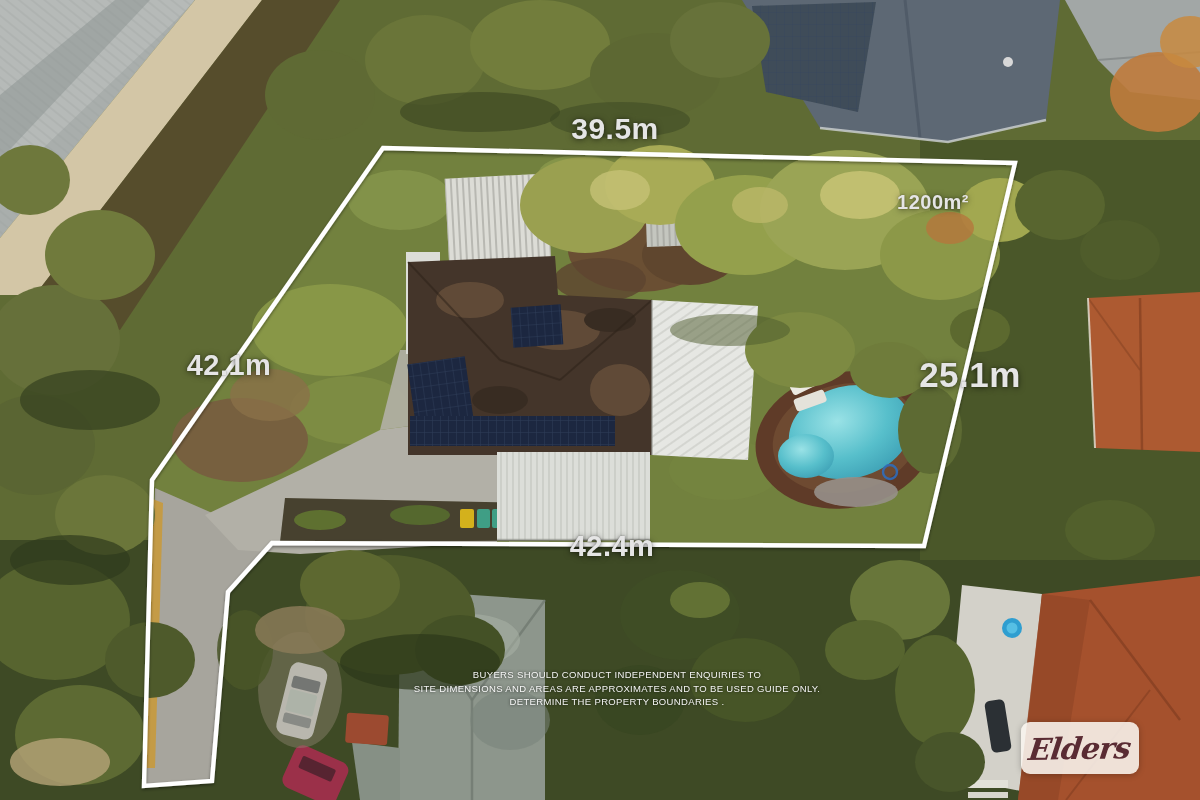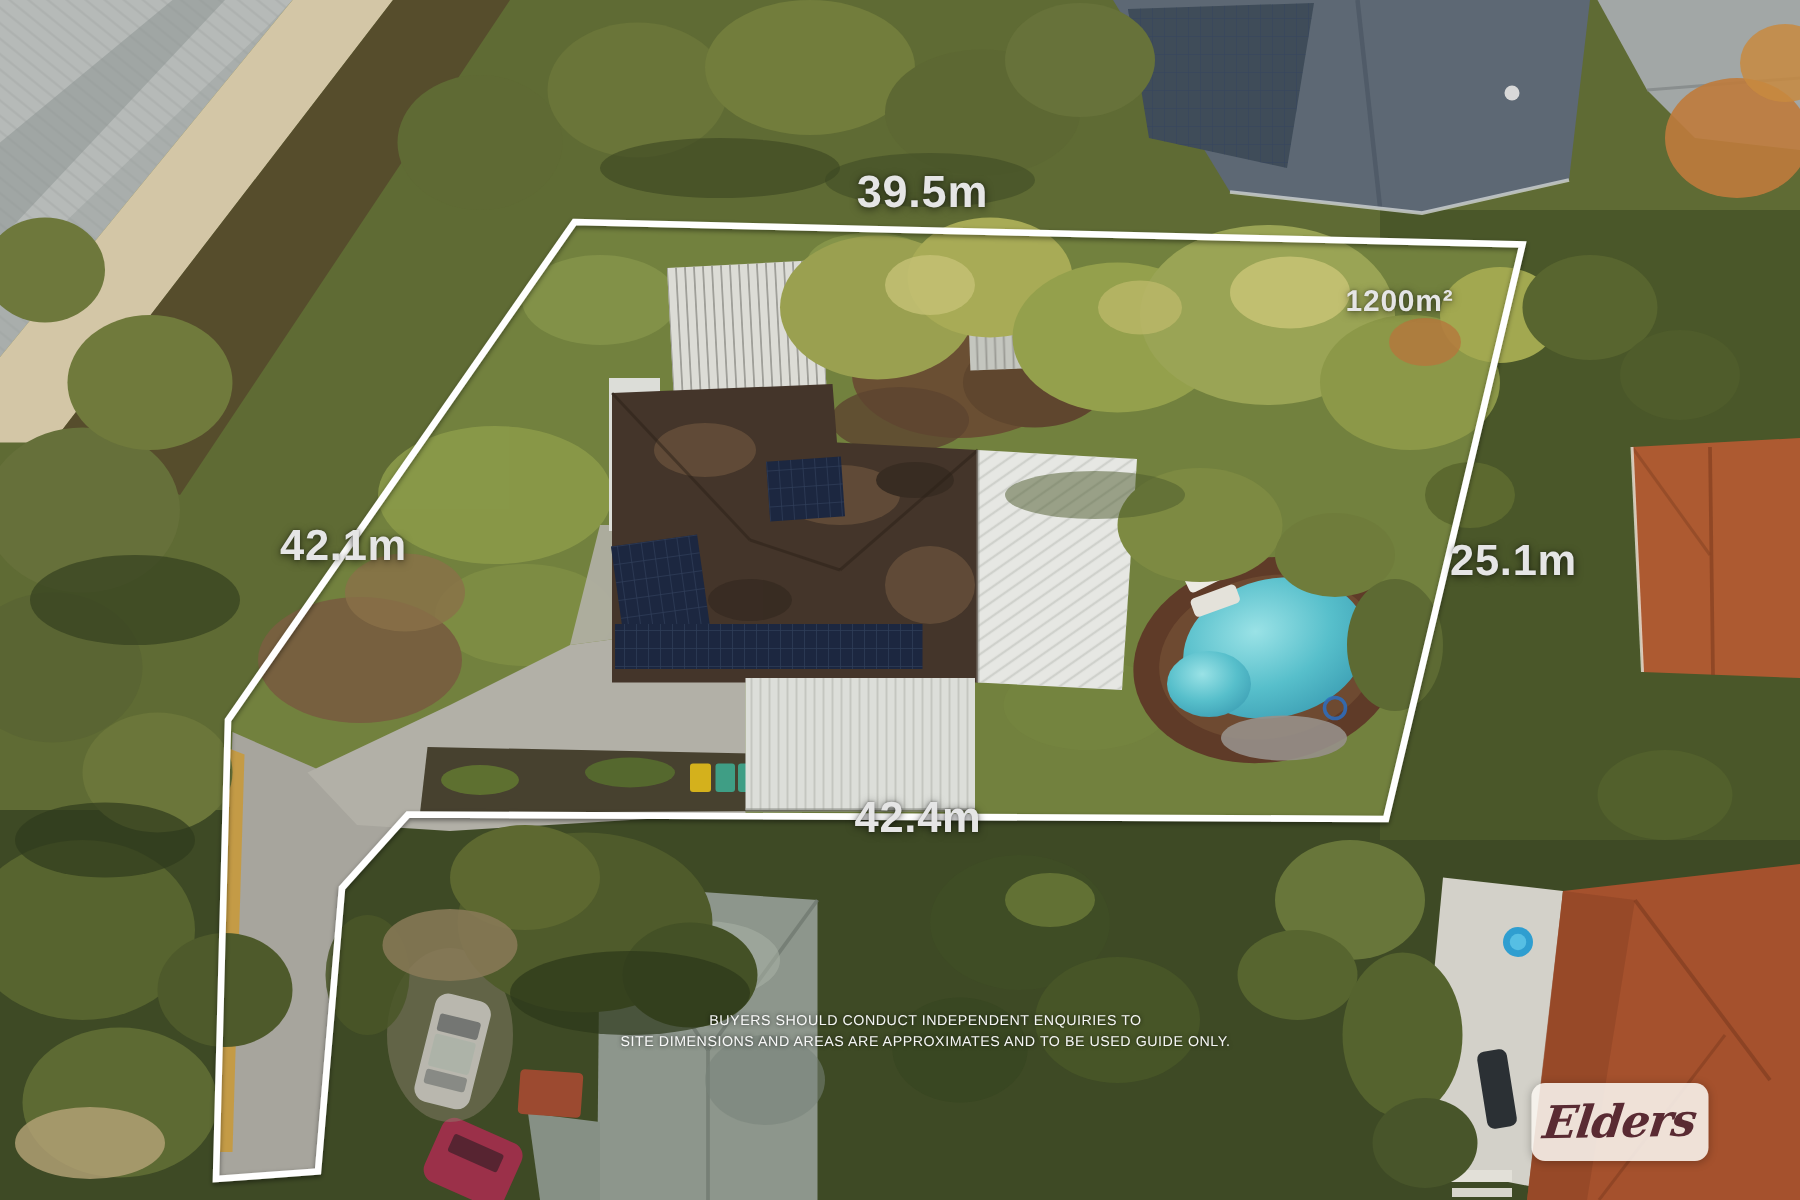--- a/index.html
+++ b/index.html
@@ -5,21 +5,21 @@
   html,body{margin:0;padding:0;background:#222;}
   .stage{position:relative;width:1200px;height:800px;overflow:hidden;background:#5f6b34;
          font-family:"Liberation Sans",sans-serif;}
   .photo{position:absolute;left:0;top:0;}
   .dim{position:absolute;transform:translate(-50%,-50%);color:#e5e5e5;font-weight:700;
        letter-spacing:.5px;white-space:nowrap;
        text-shadow:0 1px 6px rgba(0,0,0,.55),0 0 2px rgba(0,0,0,.35);}
   .dim-top{left:615px;top:129px;font-size:30px;}
   .dim-area{left:933px;top:202px;font-size:20px;}
   .dim-left{left:229px;top:319px;font-size:29px;margin-top:46px;}
-  .dim-right{left:1009px;top:375px;font-size:29px;}
+  .dim-right{left:970px;top:375px;font-size:35px;}
   .dim-bottom{left:612px;top:546px;font-size:29px;}
   .disclaimer{position:absolute;left:617px;top:688px;transform:translate(-50%,-50%);
        width:520px;text-align:center;color:rgba(255,255,255,.95);font-size:9.5px;
        line-height:13.5px;letter-spacing:.35px;text-shadow:0 0 3px rgba(0,0,0,.7);}
   .logo{position:absolute;left:1021px;top:722px;width:118px;height:52px;
        background:rgba(249,245,239,.88);border-radius:9px;display:flex;
        align-items:center;justify-content:center;box-shadow:0 1px 6px rgba(0,0,0,.25);}
   .logo span{font-family:"DejaVu Serif",serif;font-style:italic;font-weight:bold;
        font-size:30px;color:#5a2b33;transform:skewX(-8deg) rotate(-1deg);letter-spacing:-1px;}
 </style>
@@ -281,19 +281,20 @@
 
 <div class="dim dim-top">39.5m</div>
 <div class="dim dim-area">1200m²</div>
 <div class="dim dim-left">42.1m</div>
 <div class="dim dim-right">25.1m</div>
 <div class="dim dim-bottom">42.4m</div>
 
 <div class="disclaimer">
   <div>BUYERS SHOULD CONDUCT INDEPENDENT ENQUIRIES TO</div>
   <div>SITE DIMENSIONS AND AREAS ARE APPROXIMATES AND TO BE USED GUIDE ONLY.</div>
+  <div>DETERMINE THE PROPERTY BOUNDARIES .</div>
 </div>
 
 <div class="logo">
   <span>Elders</span>
 </div>
 
 </div>
 
 </body></html>

